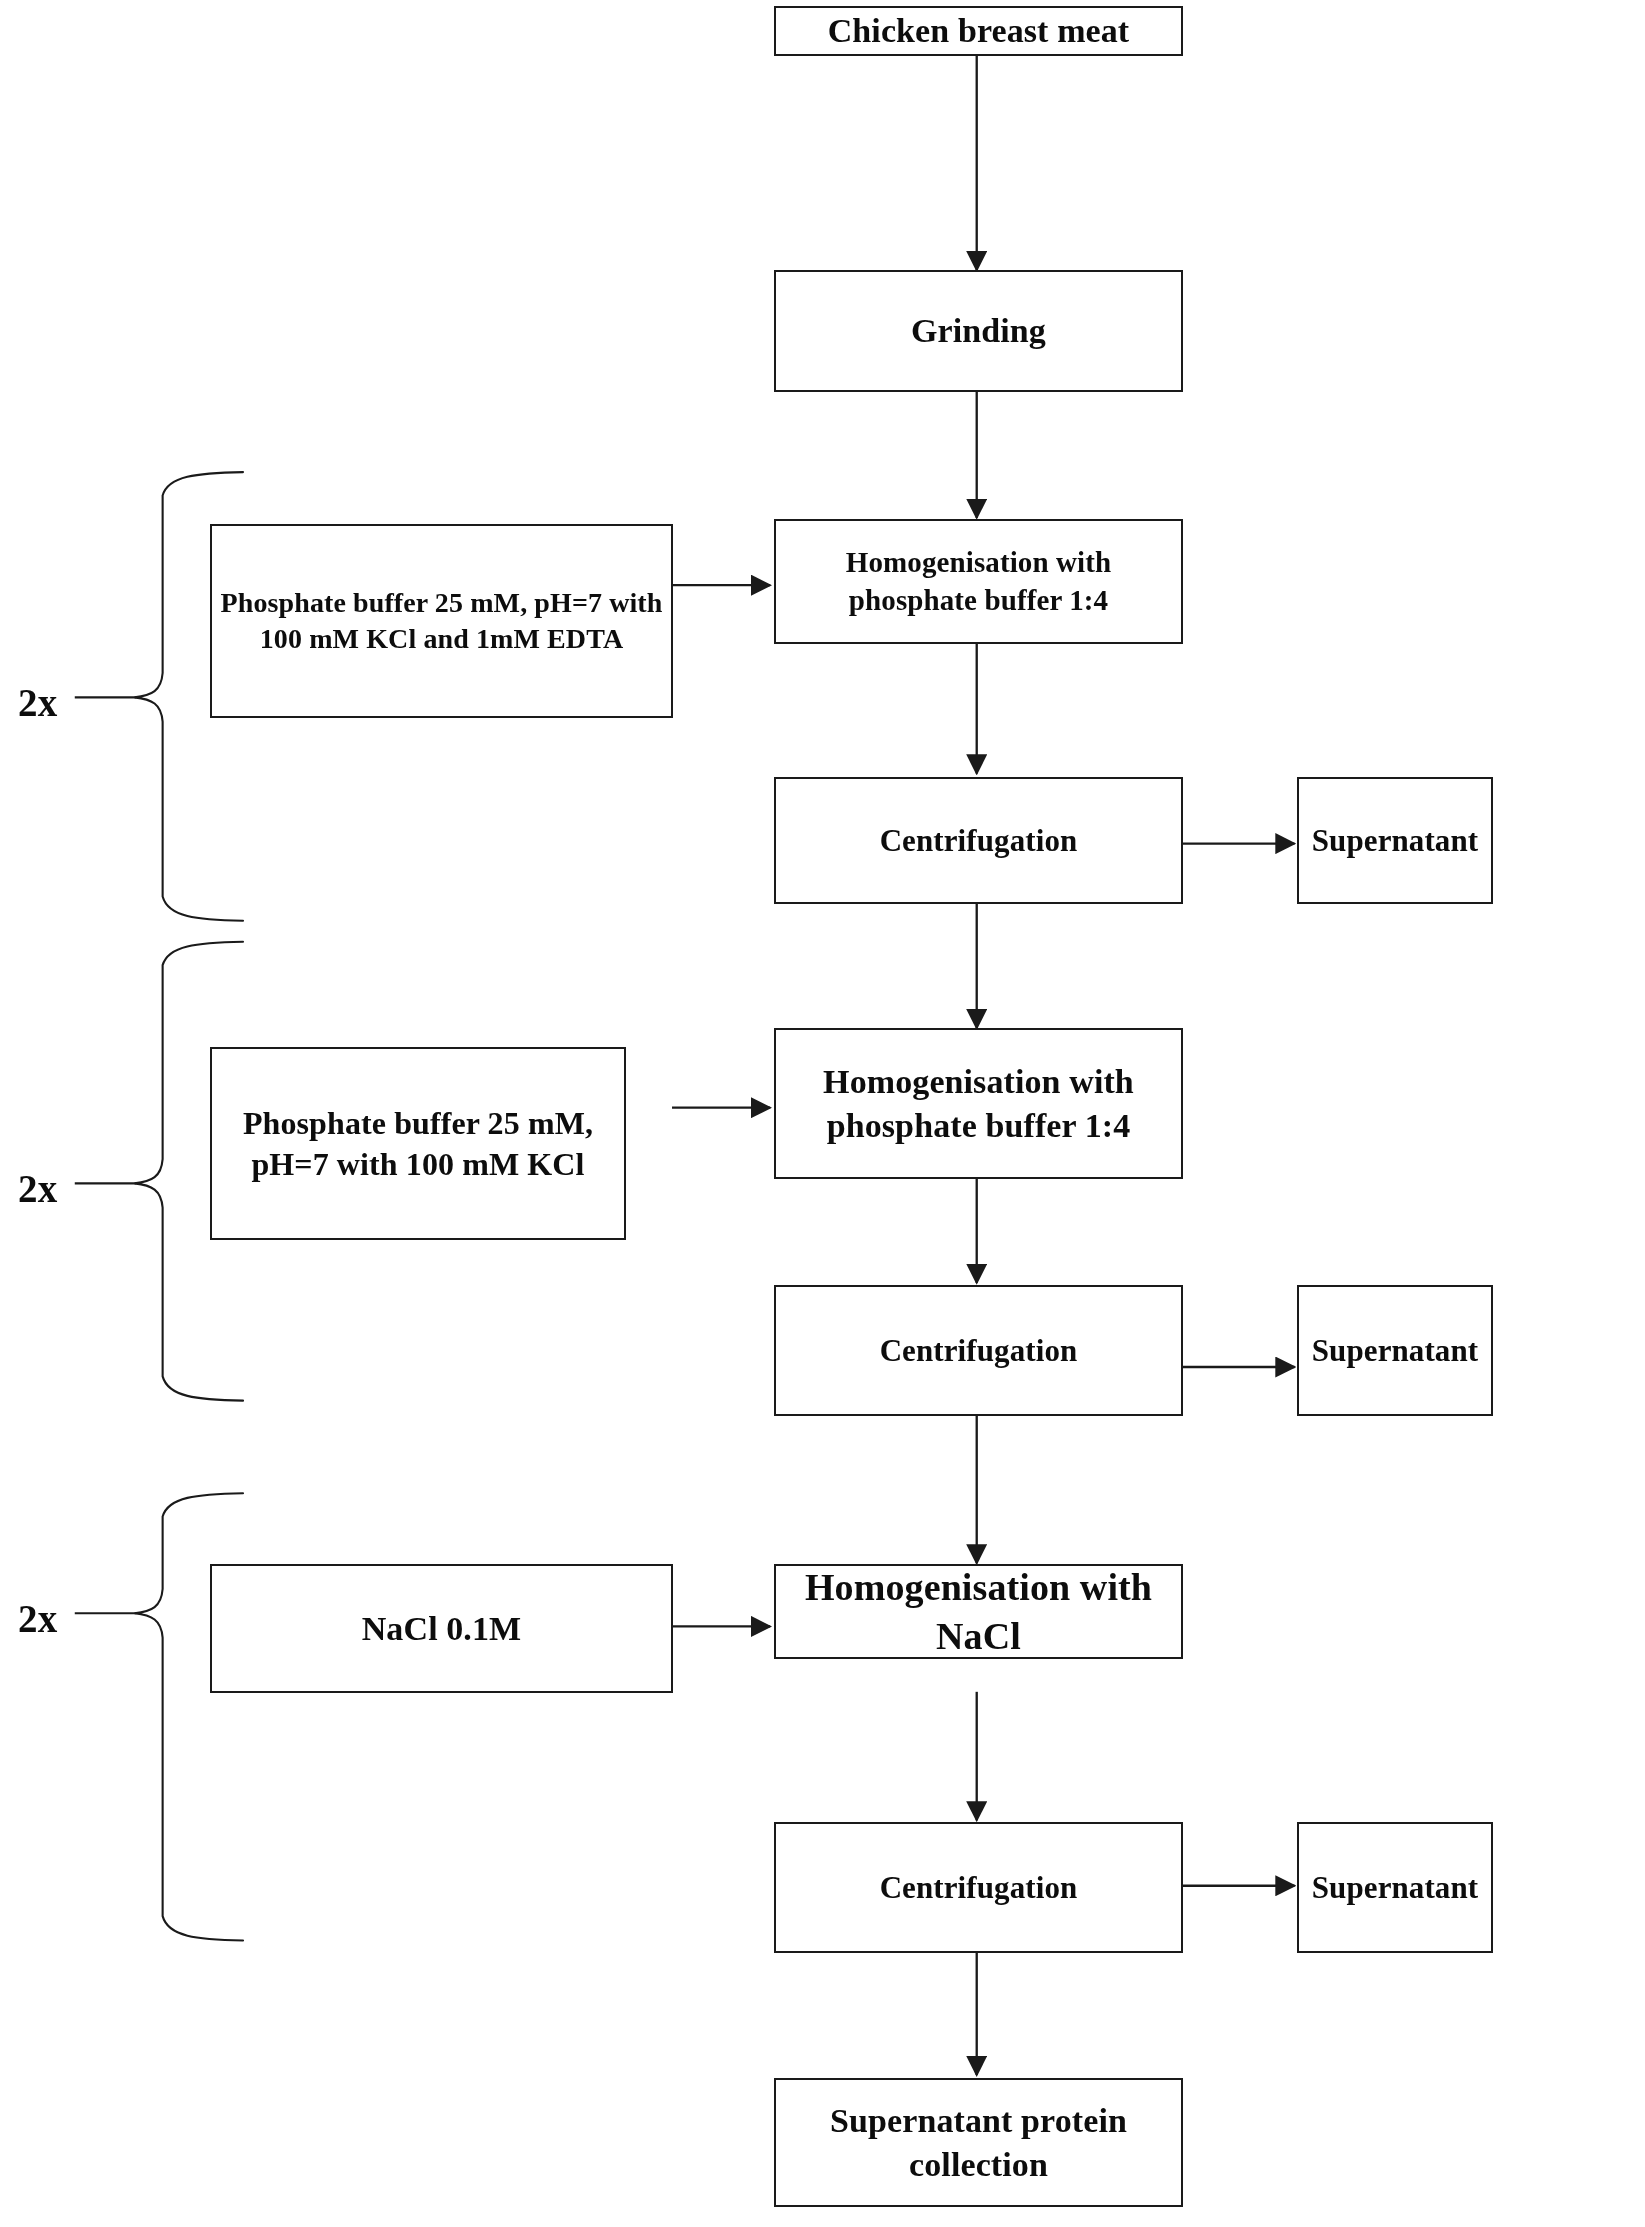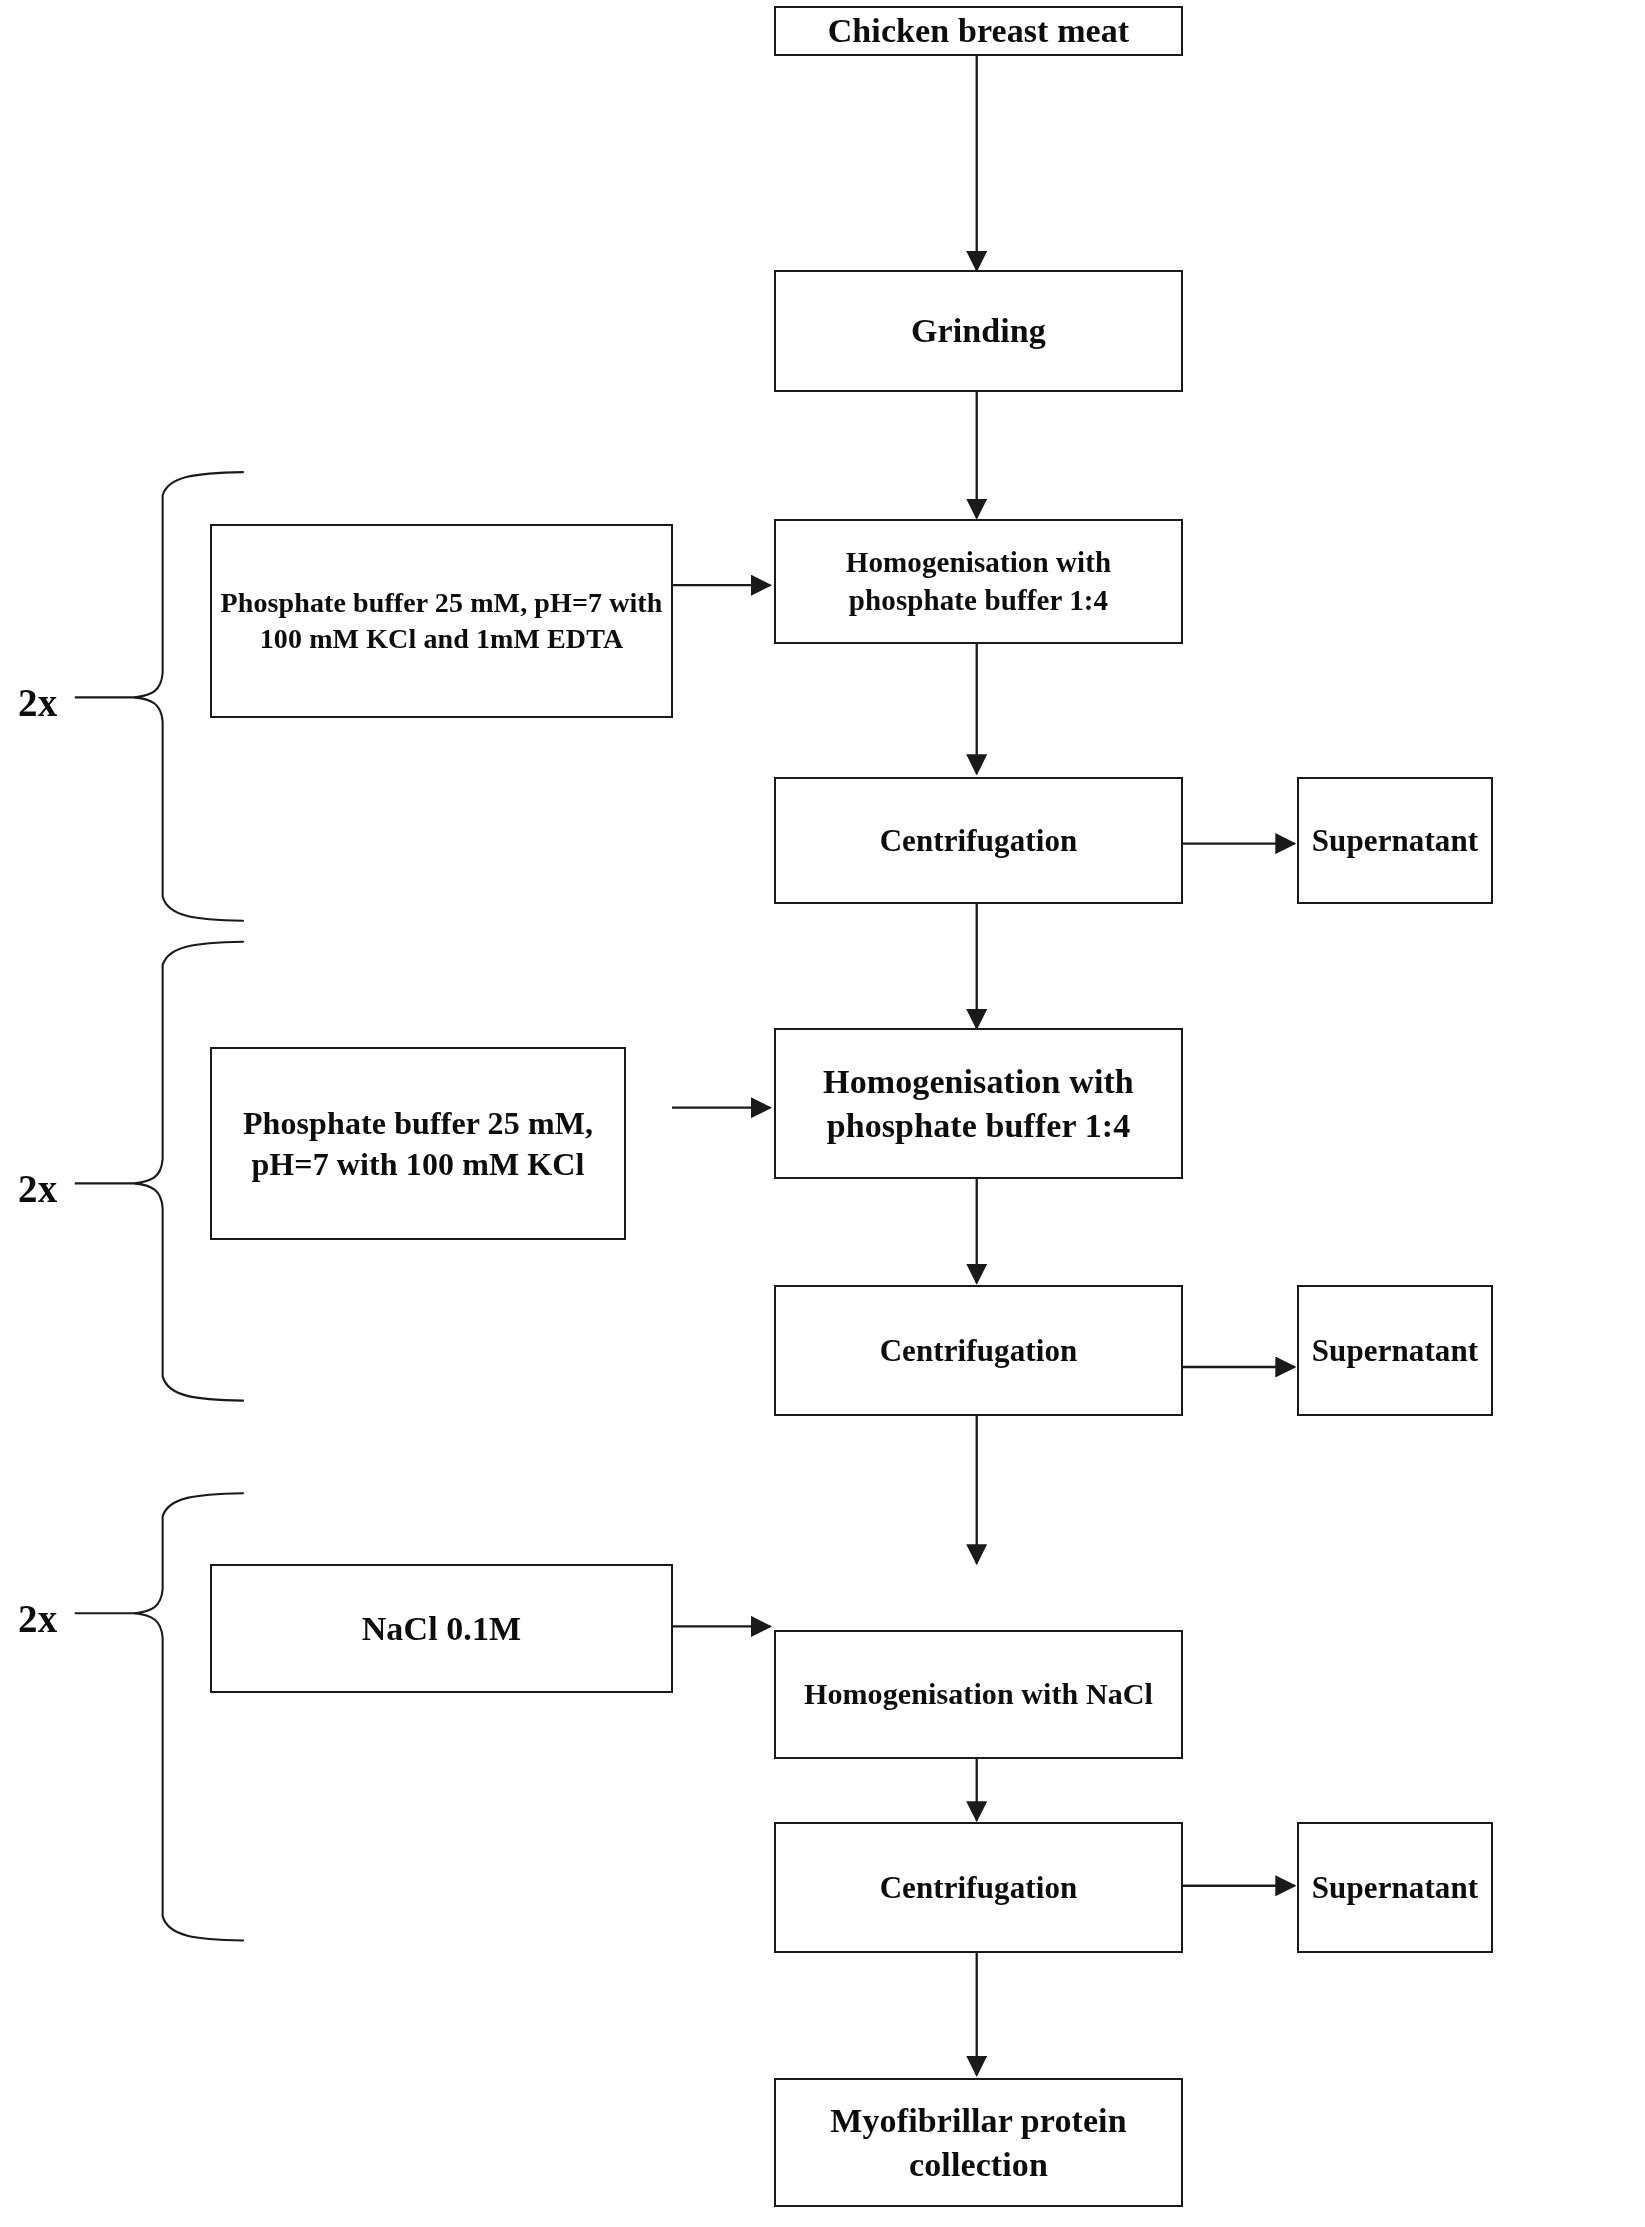--- a/index.html
+++ b/index.html
@@ -106,22 +106,22 @@
   <div class="node" style="left:210px; top:1047px; width:416px; height:193px; font-size:32px;">Phosphate buffer 25 mM, pH=7 with 100 mM KCl</div>
 
   <div class="node" style="left:774px; top:1028px; width:409px; height:151px; font-size:34px;">Homogenisation with phosphate buffer 1:4</div>
 
   <div class="node" style="left:774px; top:1285px; width:409px; height:131px; font-size:31px;">Centrifugation</div>
 
   <div class="node" style="left:1297px; top:1285px; width:196px; height:131px; font-size:31px;">Supernatant</div>
 
   <div class="node" style="left:210px; top:1564px; width:463px; height:129px; font-size:34px;">NaCl 0.1M</div>
 
-  <div class="node" style="left:774px; top:1630px; width:409px; height:129px; font-size:30px;">Homogenisation with NaCl</div>
+  <div class="node" style="left:774px; top:1564px; width:409px; height:95px; font-size:38px;">Homogenisation with NaCl</div>
 
   <div class="node" style="left:774px; top:1822px; width:409px; height:131px; font-size:31px;">Centrifugation</div>
 
   <div class="node" style="left:1297px; top:1822px; width:196px; height:131px; font-size:31px;">Supernatant</div>
 
-  <div class="node" style="left:774px; top:2078px; width:409px; height:129px; font-size:34px;">Myofibrillar protein collection</div>
+  <div class="node" style="left:774px; top:2078px; width:409px; height:129px; font-size:34px;">Supernatant protein collection</div>
 
 </div>
 
 
 </body></html>

